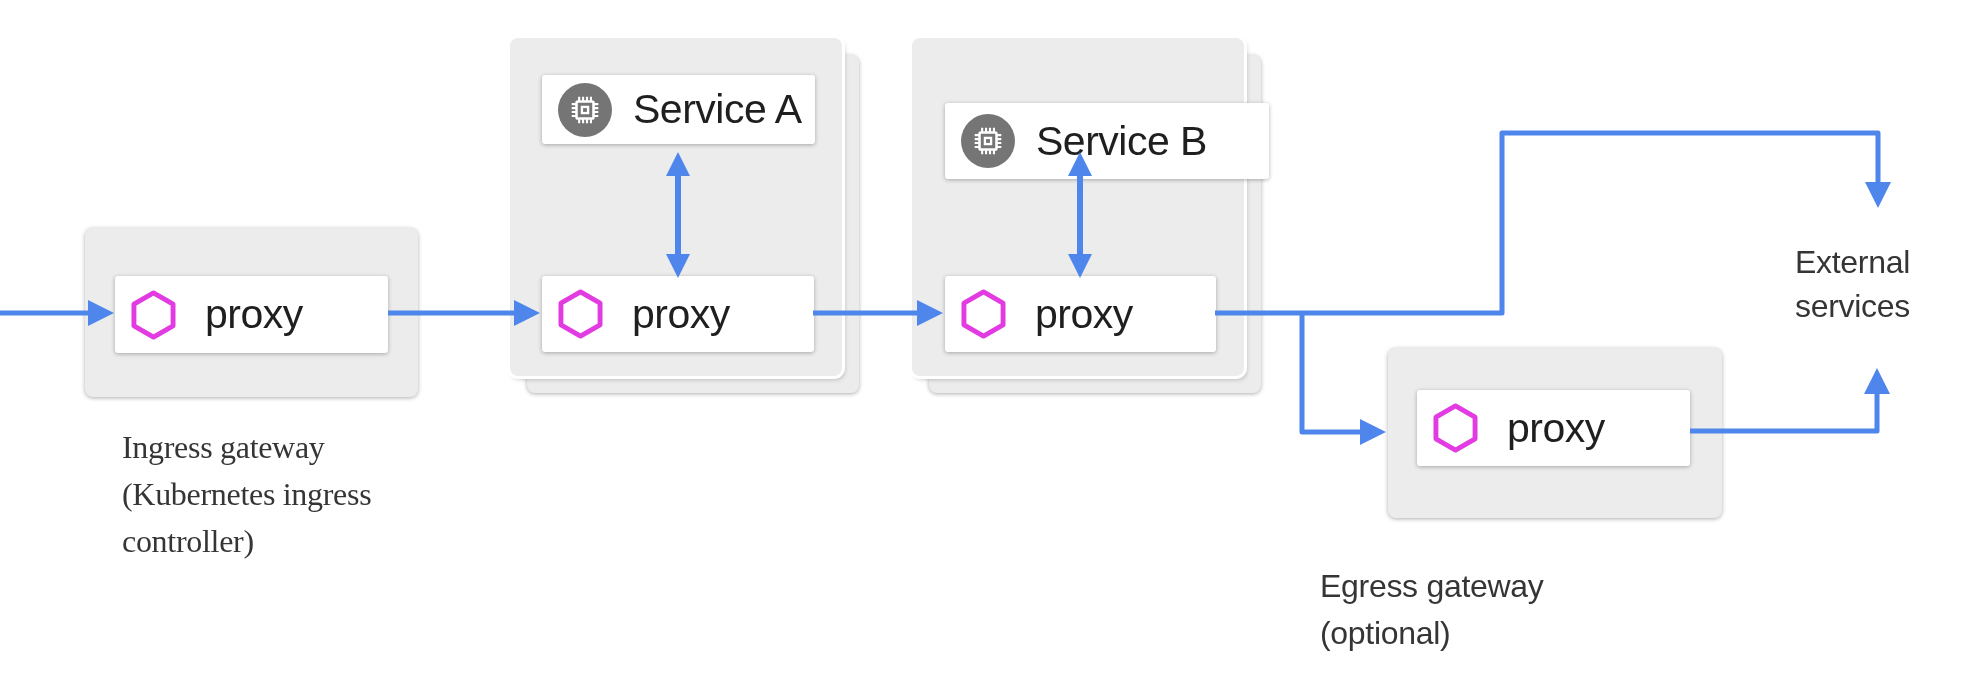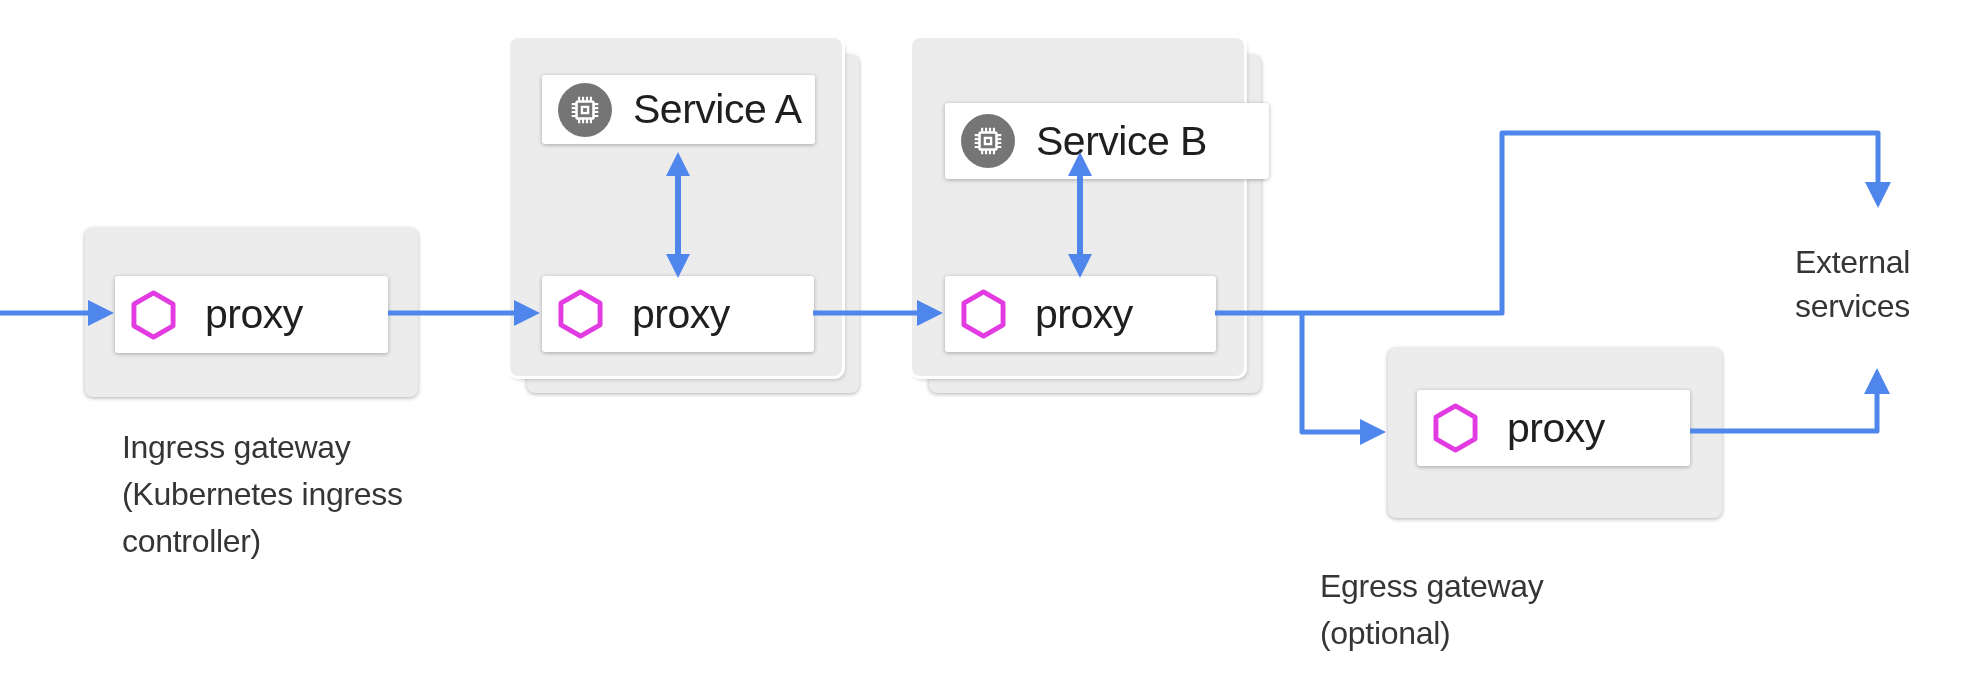--- a/index.html
+++ b/index.html
@@ -68,21 +68,21 @@
 
 <div class="canvas">
 
   <div class="pod" style="left:85px;top:228px;width:333px;height:169px;"></div>
   <div class="node-box" style="left:115px;top:276px;width:273px;height:77px;">
     <svg class="hex-icon" width="45" height="50" viewBox="0 0 46 51">
       <polygon points="23,3 43,14.5 43,36.5 23,48 3,36.5 3,14.5" fill="none" stroke="var(--hexagon-magenta)" stroke-width="5" stroke-linejoin="round"></polygon>
     </svg>
     <span class="label">proxy</span>
   </div>
-  <div class="caption" style="left:122px;top:424px;">Ingress gateway
+  <div class="caption" style="left:122px;top:424px;font-family:Liberation Serif, serif;">Ingress gateway
 (Kubernetes ingress
 controller)</div>
 
   <div class="pod" style="left:527px;top:55px;width:332px;height:338px;"></div>
   <div class="pod front" style="left:510px;top:38px;width:332px;height:338px;"></div>
   <div class="node-box" style="left:542px;top:75px;width:273px;height:69px;">
     <span class="chip-circle">
       <svg width="34" height="34" viewBox="0 0 32 32">
         <rect x="8" y="8" width="16" height="16" rx="1.5" fill="none" stroke="#fff" stroke-width="2.4"></rect>
         <rect x="13.1" y="13.1" width="5.8" height="5.8" fill="none" stroke="#fff" stroke-width="2.2"></rect>

